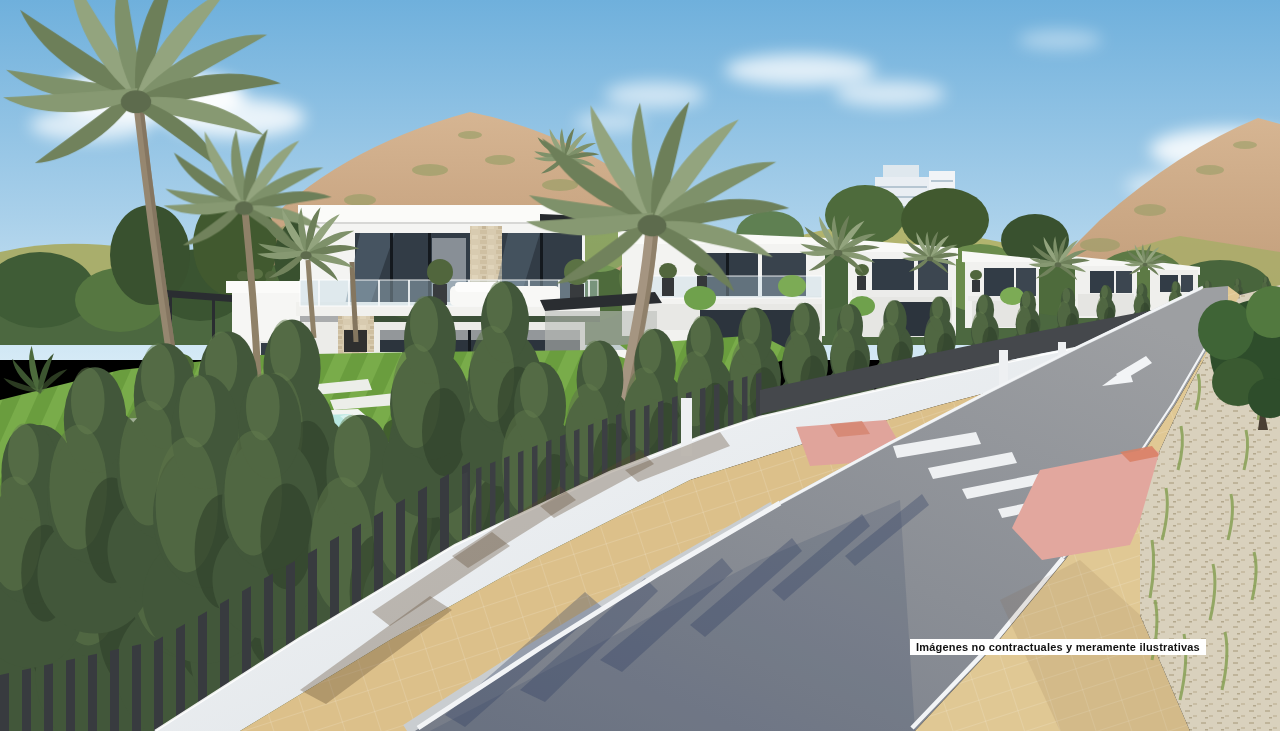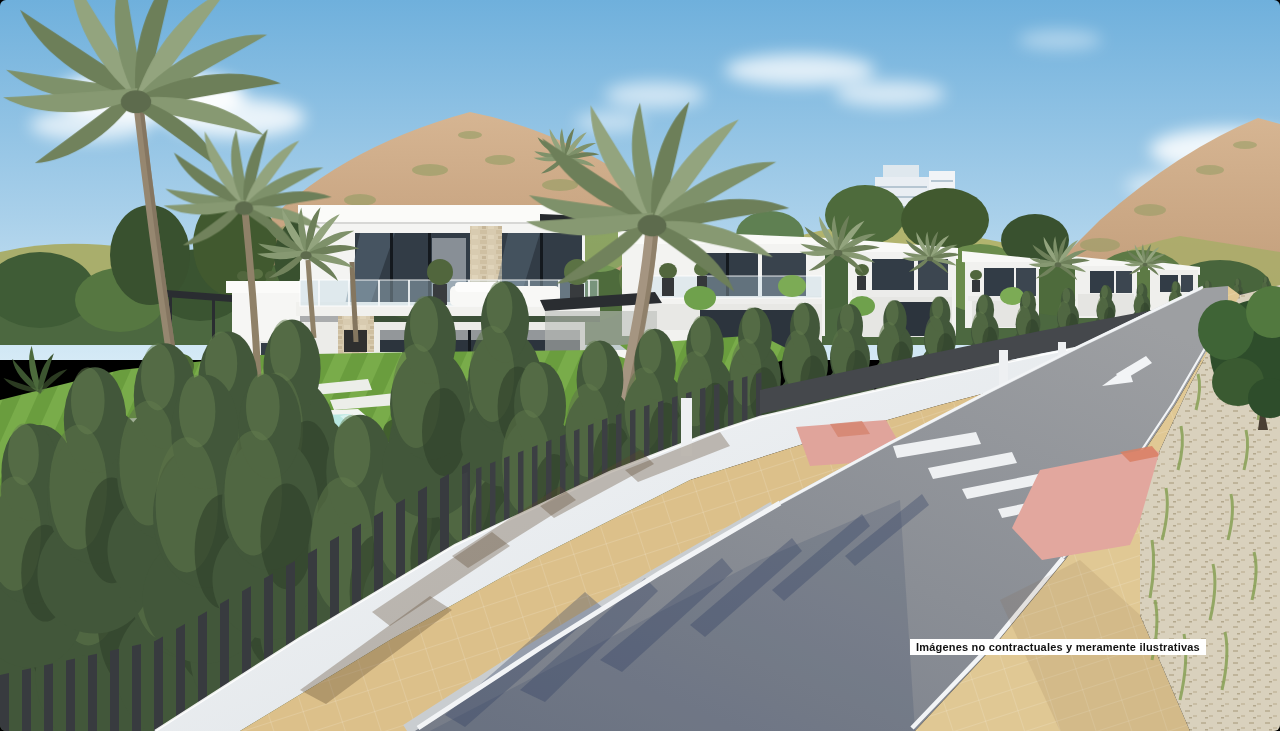--- a/index.html
+++ b/index.html
@@ -1,16 +1,16 @@
 <!DOCTYPE html>
 <html><head>
 <meta charset="utf-8">
 <style>
   html,body{margin:0;padding:0;background:#000;}
-  #stage{position:relative;width:1280px;height:731px;overflow:hidden;font-family:"Liberation Sans",sans-serif;border-radius:6px;}
+  #stage{position:relative;width:1280px;height:731px;overflow:hidden;font-family:"Liberation Sans",sans-serif;}
   #stage svg{display:block;}
   .disclaimer{
     position:absolute;left:910px;top:639px;
     background:#ffffff;color:#111;
     font-family:"Liberation Sans",sans-serif;
     font-size:11px;font-weight:700;letter-spacing:.2px;
     padding:2px 6px;white-space:nowrap;
   }
 </style>
 </head>

